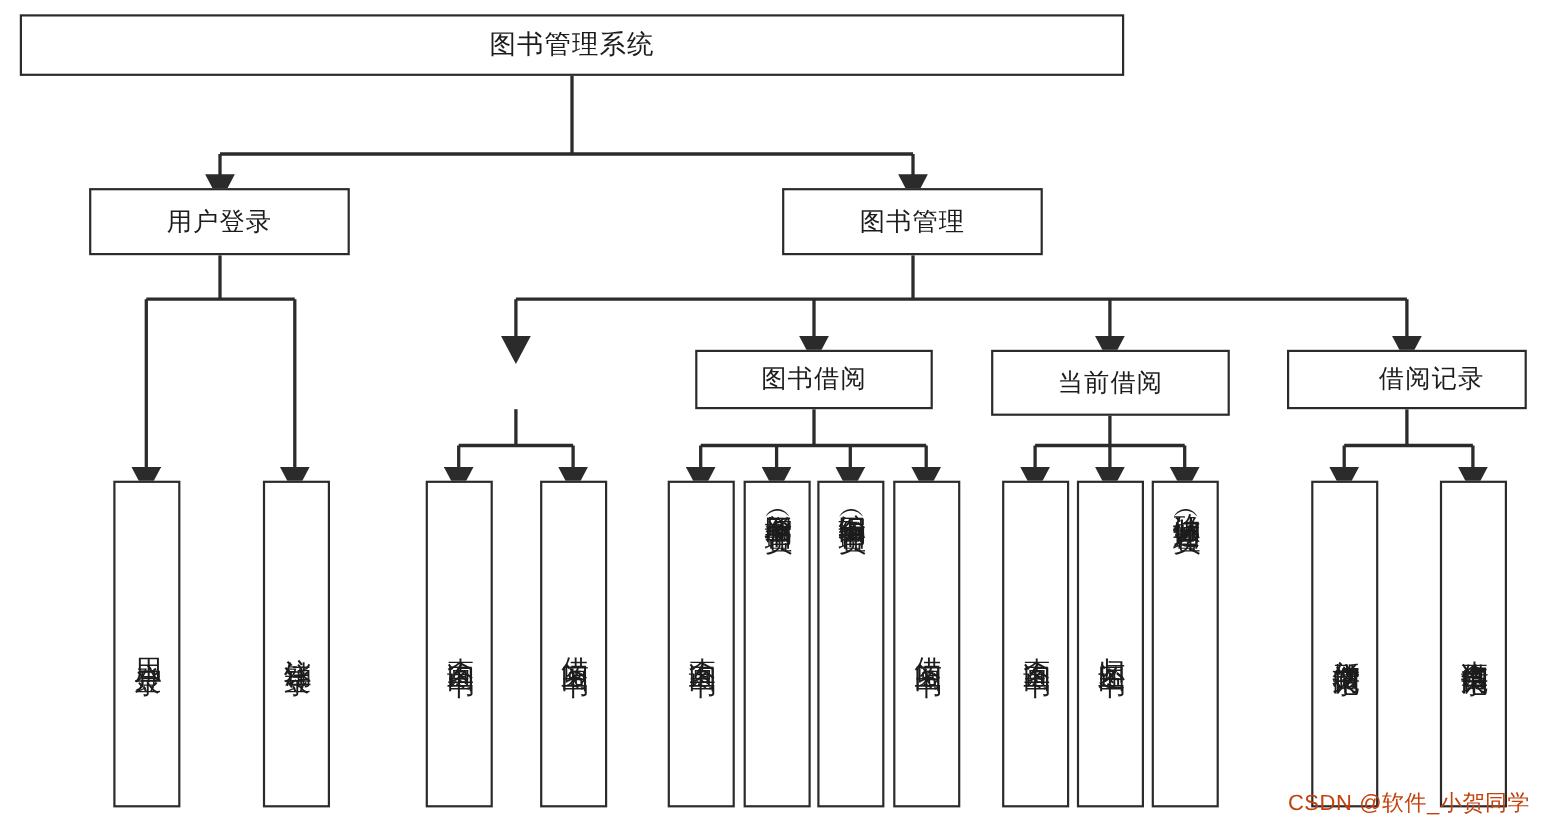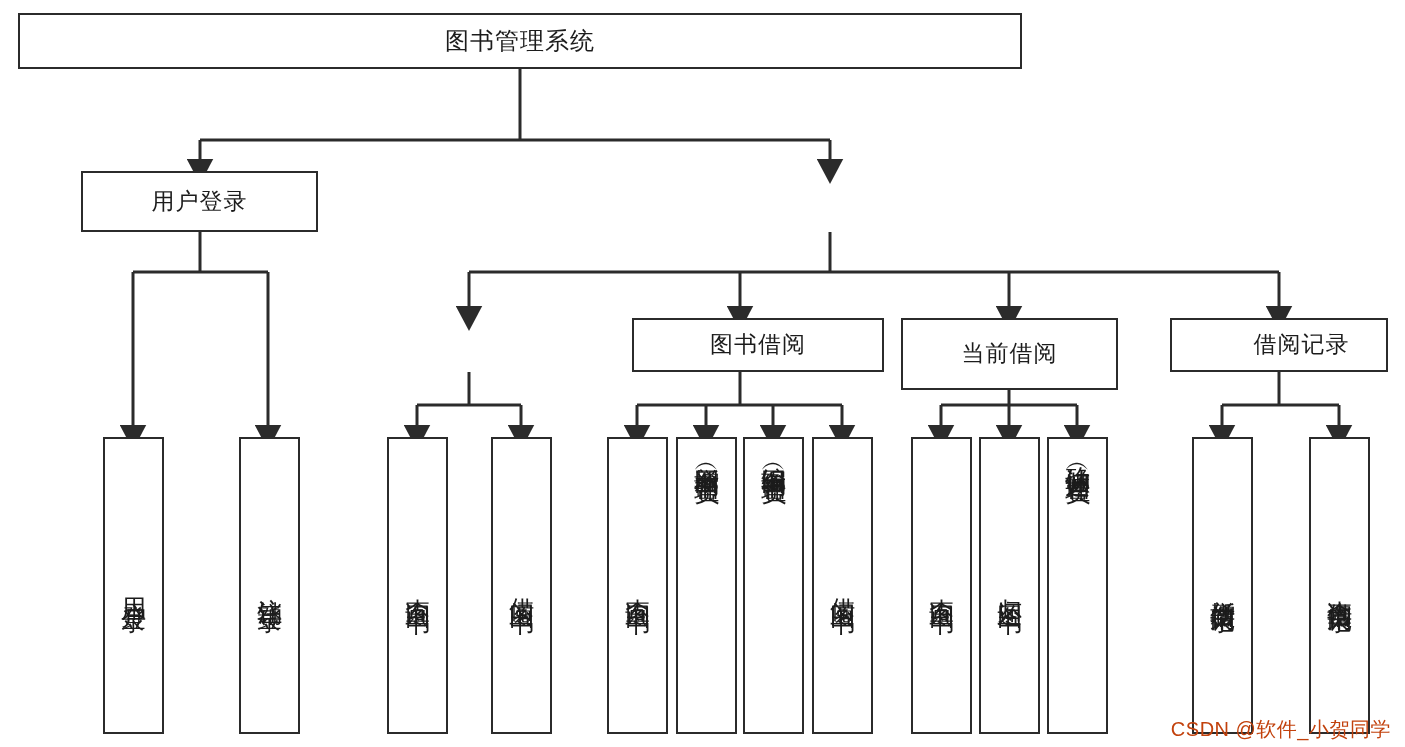--- a/index.html
+++ b/index.html
@@ -138,25 +138,28 @@
     </g>
   </svg>
 
   <div class="node level-0" style="left:18px; top:13px; width:1004px; height:56px;">
     <span class="node-label">图书管理系统</span>
   </div>
 
   <div class="node level-1" style="left:81px; top:171px; width:237px; height:61px;">
     <span class="node-label">用户登录</span>
   </div>
-
-  <div class="node level-2" style="left:632px; top:318px; width:252px; height:54px;">
+  <div class="node level-1" style="left:711px; top:171px; width:237px; height:61px;">
+    <span class="node-label">图书管理</span>
+  </div>
+
+  <div class="node level-2" style="left:632px; top:318px; width:216px; height:54px;">
     <span class="node-label">图书借阅</span>
   </div>
-  <div class="node level-2" style="left:901px; top:318px; width:217px; height:72px;">
+  <div class="node level-2" style="left:901px; top:318px; width:217px; height:60px;">
     <span class="node-label">当前借阅</span>
   </div>
   <div class="node level-2" style="left:1170px; top:318px; width:218px; height:54px;padding-left:45px;">
     <span class="node-label">借阅记录</span>
   </div>
 
   <div class="node leaf" style="left:103px; top:437px; width:61px; height:297px;">
     <span class="node-label">用户登录</span>
   </div>
   <div class="node leaf" style="left:239px; top:437px; width:61px; height:297px;">

